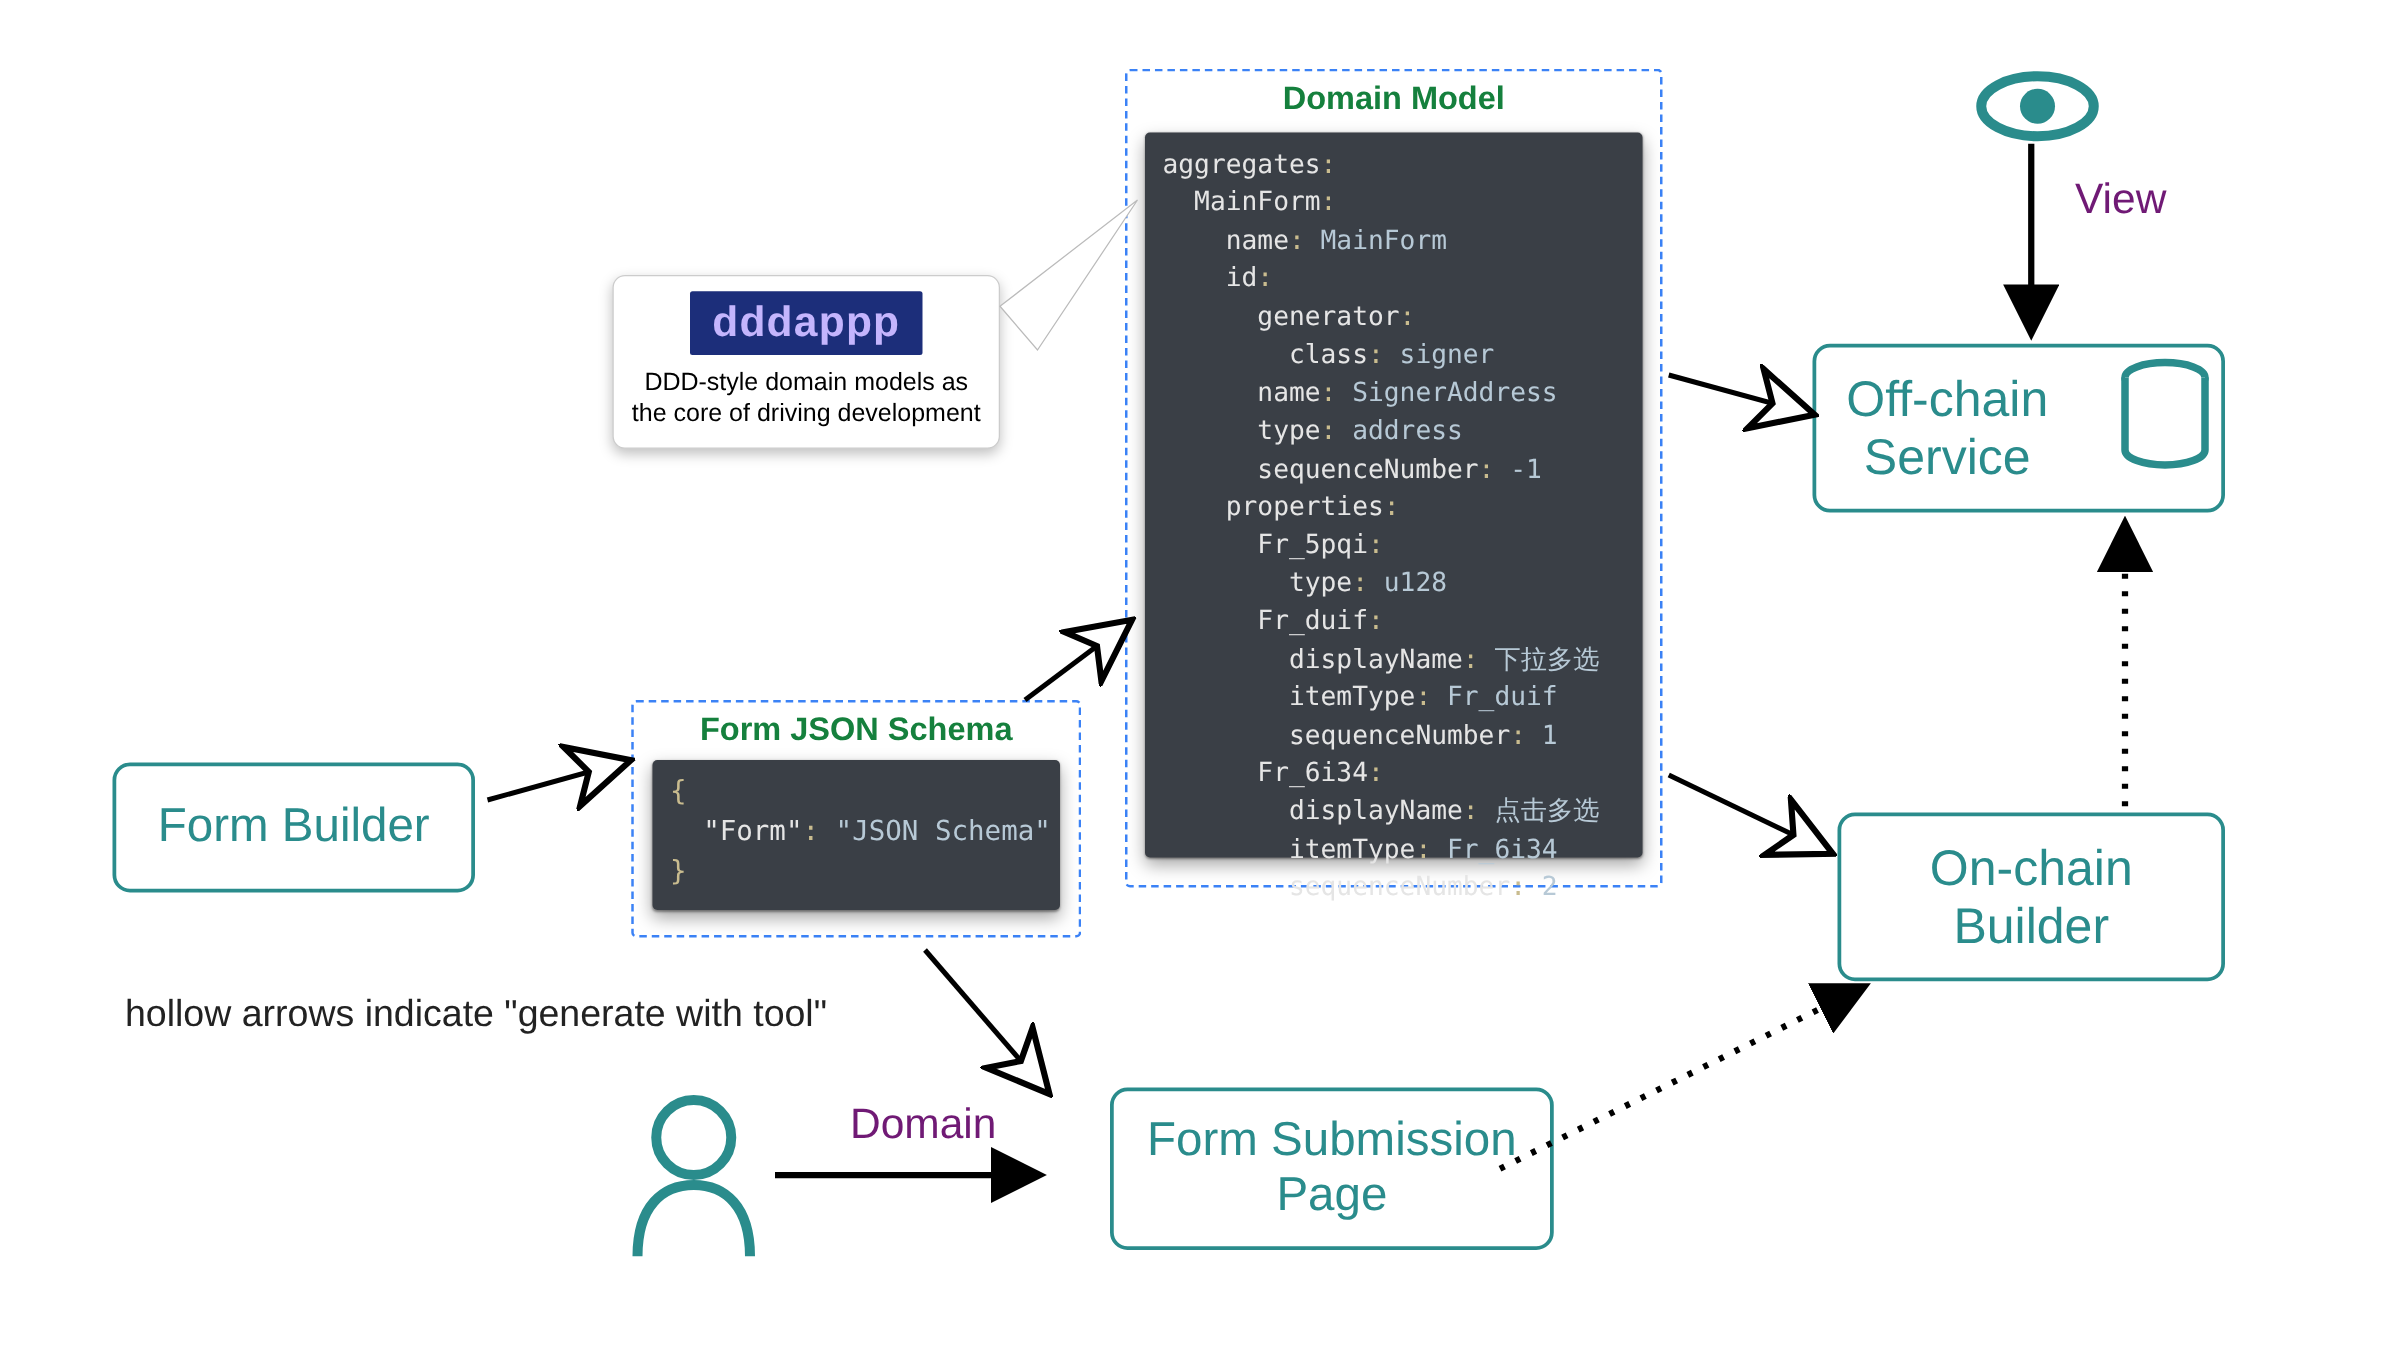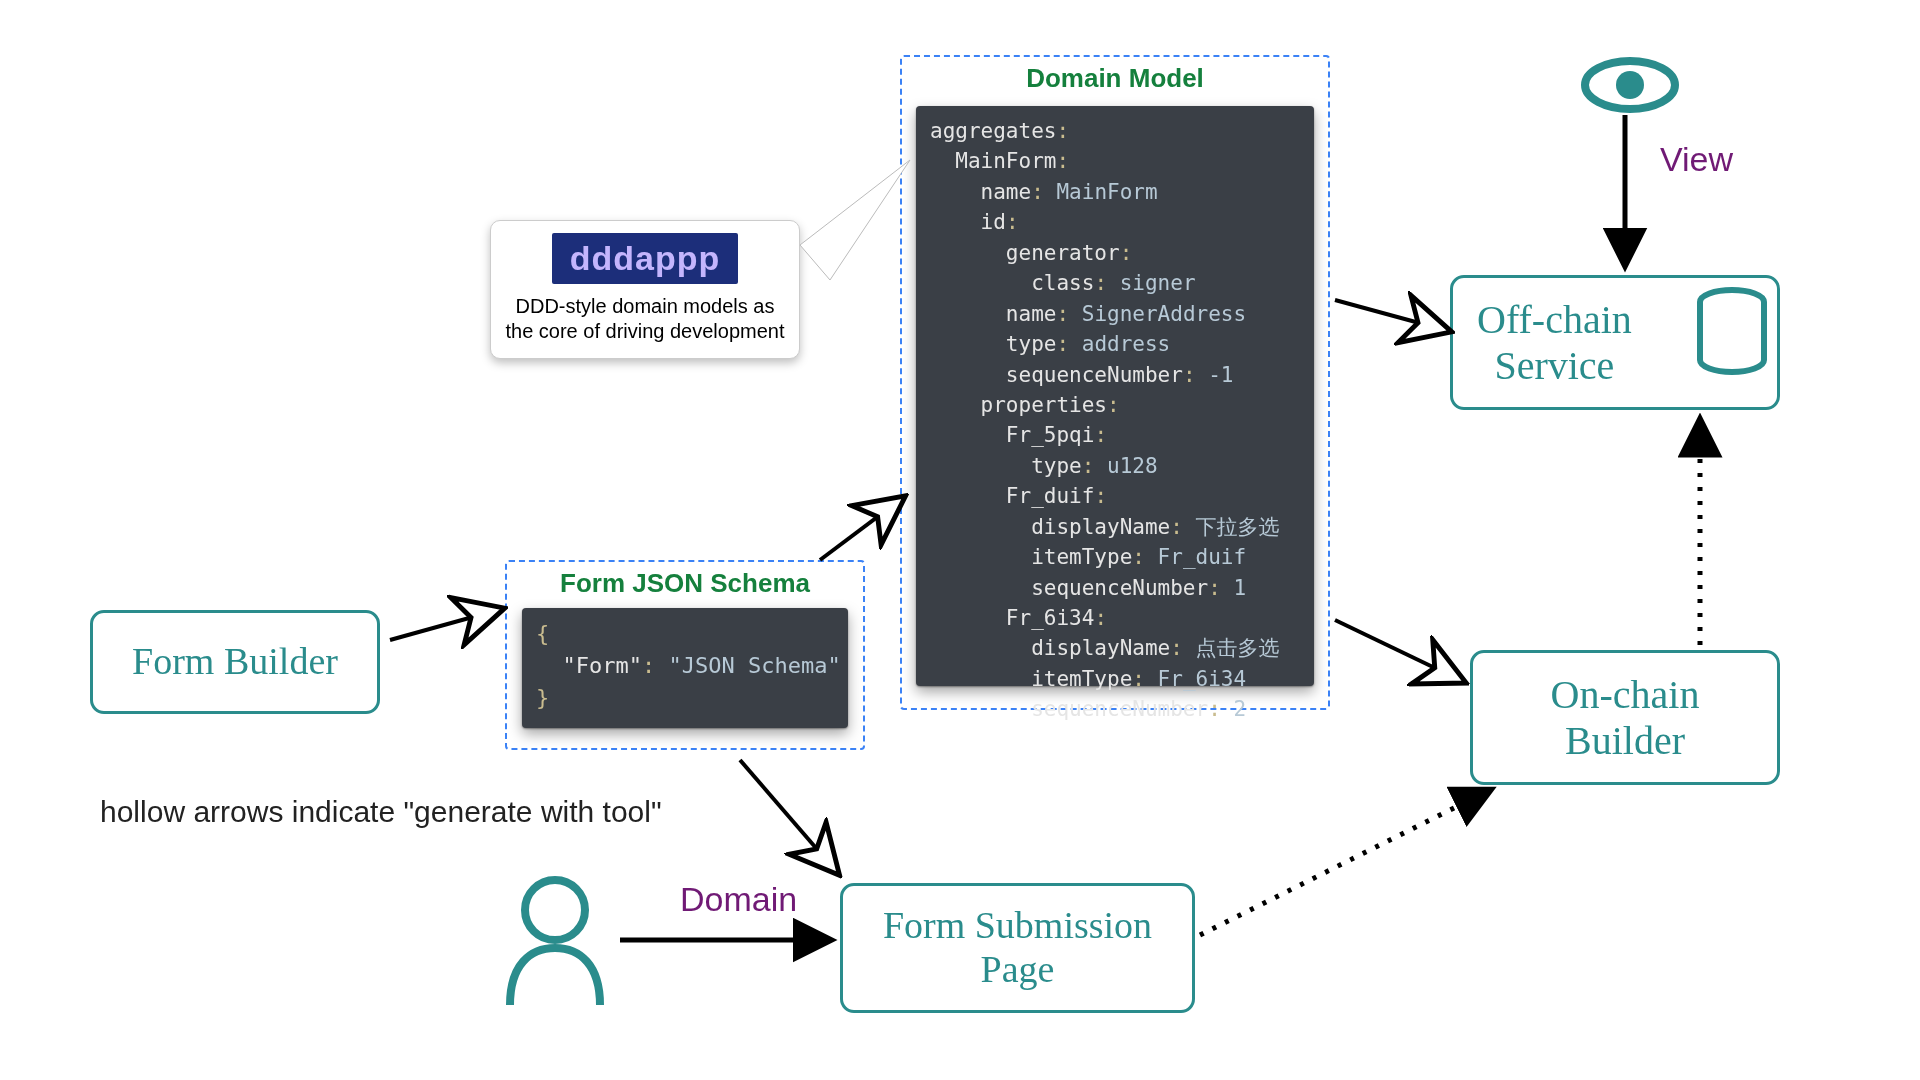--- a/index.html
+++ b/index.html
@@ -11,27 +11,26 @@
     border: 3px solid #2a8c8c;
     border-radius: 14px;
     color: #2a8c8c;
     font-weight: 500;
     display: flex;
     align-items: center;
     justify-content: center;
     text-align: center;
     padding: 8px 18px;
     background: #fff;
-    font-family: Liberation Serif, serif;
   }
   .node .txt { line-height: 1.15; }
   #n-formbuilder { left: 90px;  top: 610px; width: 290px; height: 104px; font-size: 38px; }
   #n-offchain    { left: 1450px; top: 275px; width: 330px; height: 135px; font-size: 40px; padding-left: 24px; justify-content: flex-start; }
   #n-onchain     { left: 1470px; top: 650px; width: 310px; height: 135px; font-size: 40px; }
-  #n-formsub     { left: 840px;  top: 870px; width: 355px; height: 130px; font-size: 38px; margin-top: 13px; }
+  #n-formsub     { left: 888px;  top: 870px; width: 355px; height: 130px; font-size: 38px; }
 
   .dashed-box {
     position: absolute;
     border: 2px dashed #3b82f6;
     border-radius: 4px;
   }
   .dashed-title {
     color: #15803d;
     font-weight: 700;
     text-align: center;

